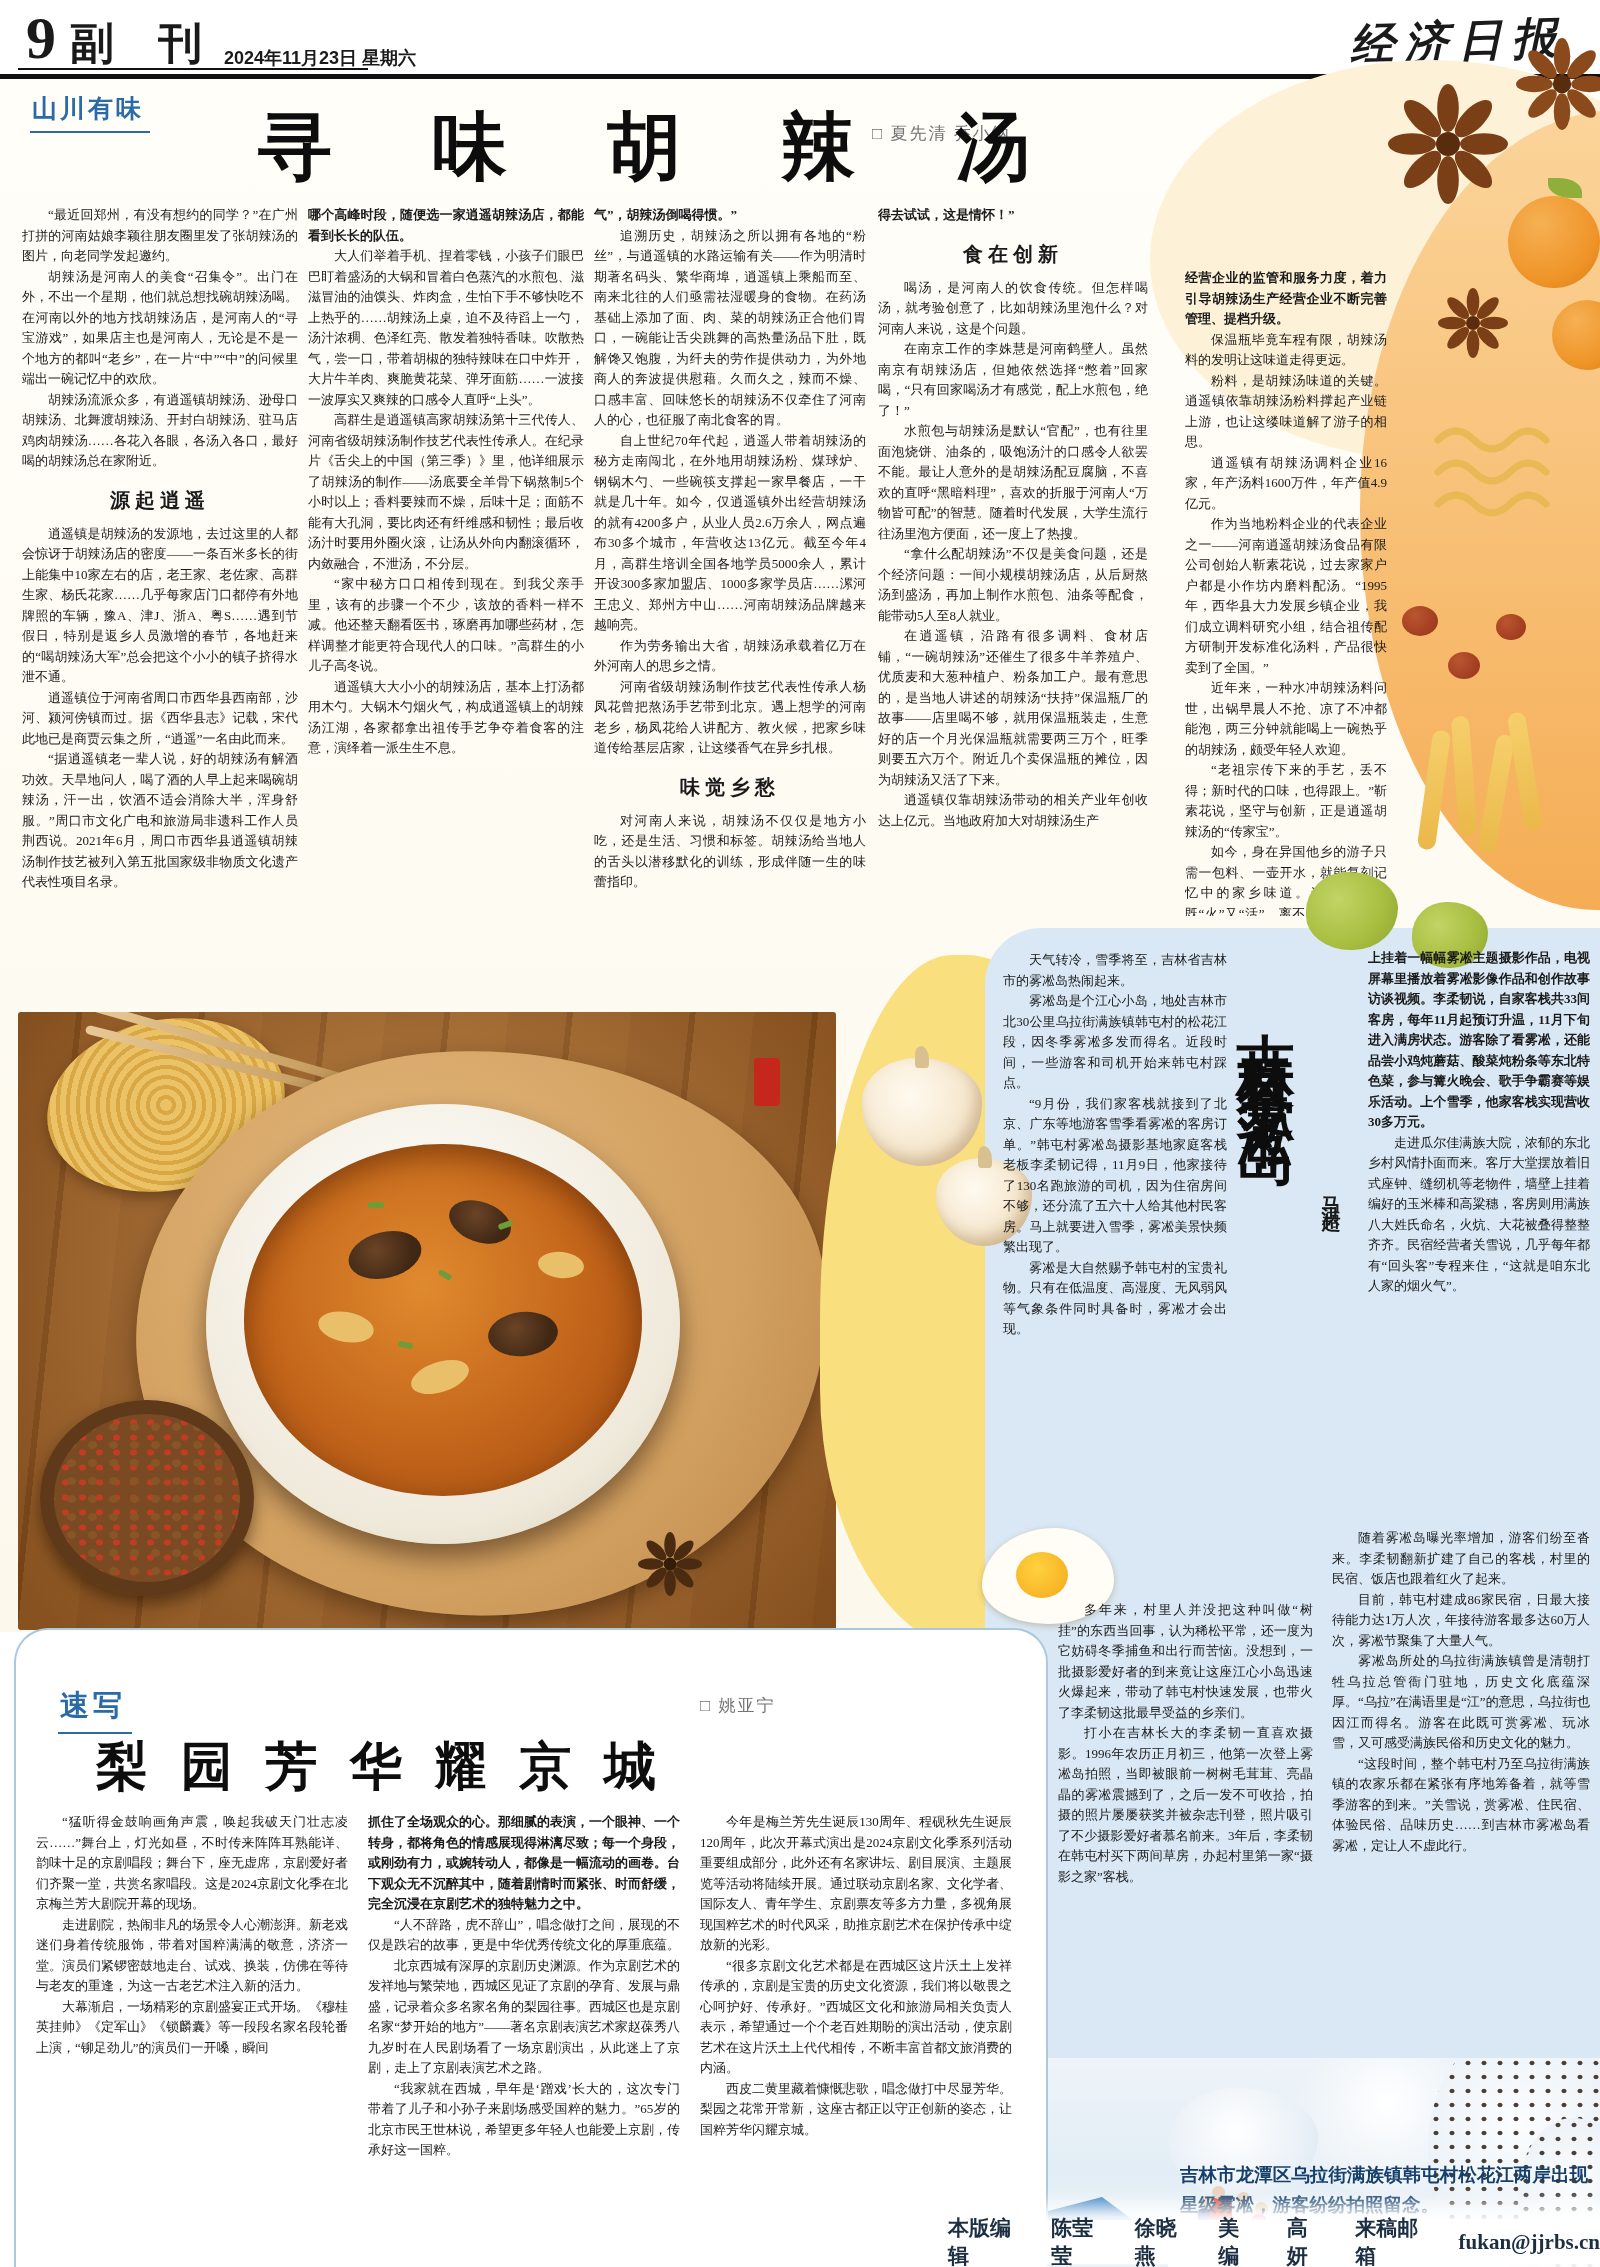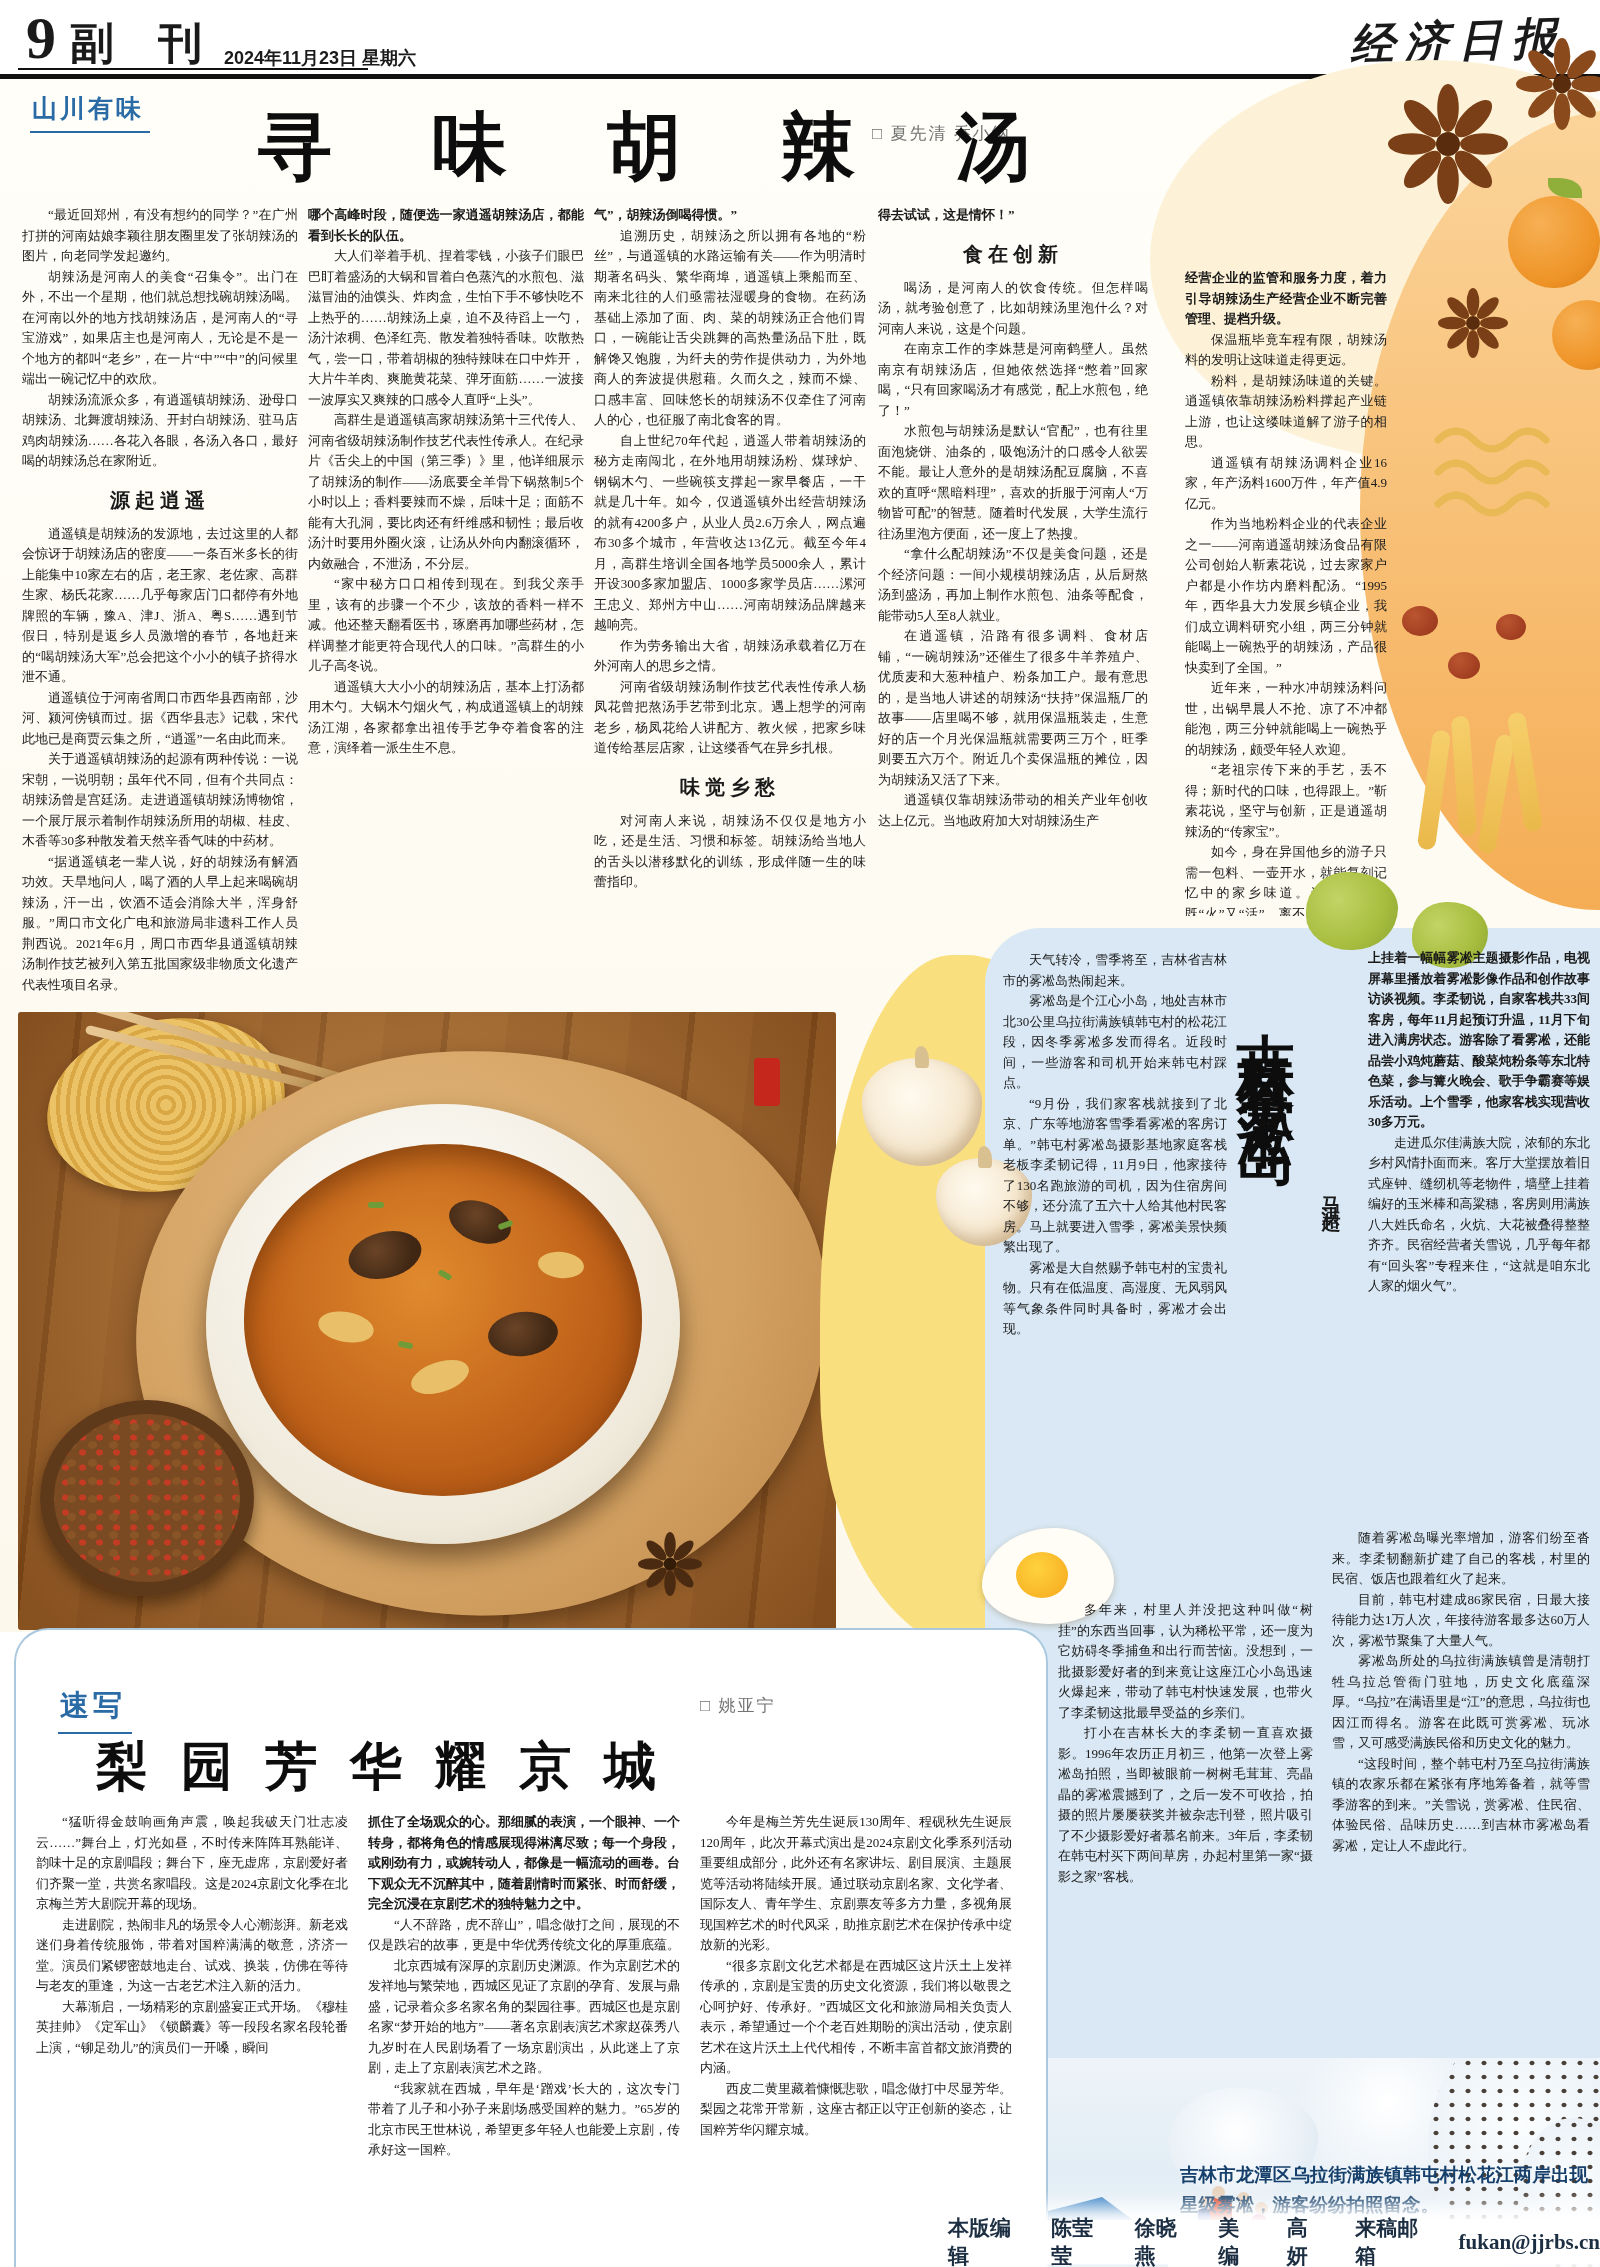--- a/index.html
+++ b/index.html
@@ -180,21 +180,20 @@
       <span>汤</span>
     </div>
 
   <div class="col fc1">
       <p class="para">“最近回郑州，有没有想约的同学？”在广州打拼的河南姑娘李颖往朋友圈里发了张胡辣汤的图片，向老同学发起邀约。</p>
       <p class="para">胡辣汤是河南人的美食“召集令”。出门在外，不出一个星期，他们就总想找碗胡辣汤喝。在河南以外的地方找胡辣汤店，是河南人的“寻宝游戏”，如果店主也是河南人，无论是不是一个地方的都叫“老乡”，在一片“中”“中”的问候里端出一碗记忆中的欢欣。</p>
       <p class="para">胡辣汤流派众多，有逍遥镇胡辣汤、逊母口胡辣汤、北舞渡胡辣汤、开封白胡辣汤、驻马店鸡肉胡辣汤……各花入各眼，各汤入各口，最好喝的胡辣汤总在家附近。</p>
       <div class="subhead">源起逍遥</div>
       <p class="para">逍遥镇是胡辣汤的发源地，去过这里的人都会惊讶于胡辣汤店的密度——一条百米多长的街上能集中10家左右的店，老王家、老佐家、高群生家、杨氏花家……几乎每家店门口都停有外地牌照的车辆，豫A、津J、浙A、粤S……遇到节假日，特别是返乡人员激增的春节，各地赶来的“喝胡辣汤大军”总会把这个小小的镇子挤得水泄不通。</p>
       <p class="para">逍遥镇位于河南省周口市西华县西南部，沙河、颍河傍镇而过。据《西华县志》记载，宋代此地已是商贾云集之所，“逍遥”一名由此而来。</p>
-      <p class="para">关于逍遥镇胡辣汤的起源有两种传说：一说宋朝，一说明朝；虽年代不同，但有个共同点：胡辣汤曾是宫廷汤。走进逍遥镇胡辣汤博物馆，一个展厅展示着制作胡辣汤所用的胡椒、桂皮、木香等30多种散发着天然辛香气味的中药材。</p>
       <p class="para">“据逍遥镇老一辈人说，好的胡辣汤有解酒功效。天旱地问人，喝了酒的人早上起来喝碗胡辣汤，汗一出，饮酒不适会消除大半，浑身舒服。”周口市文化广电和旅游局非遗科工作人员荆西说。2021年6月，周口市西华县逍遥镇胡辣汤制作技艺被列入第五批国家级非物质文化遗产代表性项目名录。</p>
     </div>
   <div class="col fc2">
       <p class="para cont">哪个高峰时段，随便选一家逍遥胡辣汤店，都能看到长长的队伍。</p>
       <p class="para">大人们举着手机、捏着零钱，小孩子们眼巴巴盯着盛汤的大锅和冒着白色蒸汽的水煎包、滋滋冒油的油馍头、炸肉盒，生怕下手不够快吃不上热乎的……胡辣汤上桌，迫不及待舀上一勺，汤汁浓稠、色泽红亮、散发着独特香味。吹散热气，尝一口，带着胡椒的独特辣味在口中炸开，大片牛羊肉、爽脆黄花菜、弹牙面筋……一波接一波厚实又爽辣的口感令人直呼“上头”。</p>
       <p class="para">高群生是逍遥镇高家胡辣汤第十三代传人、河南省级胡辣汤制作技艺代表性传承人。在纪录片《舌尖上的中国（第三季）》里，他详细展示了胡辣汤的制作——汤底要全羊骨下锅熬制5个小时以上；香料要辣而不燥，后味十足；面筋不能有大孔洞，要比肉还有纤维感和韧性；最后收汤汁时要用外圈火滚，让汤从外向内翻滚循环，内敛融合，不泄汤，不分层。</p>
       <p class="para">“家中秘方口口相传到现在。到我父亲手里，该有的步骤一个不少，该放的香料一样不减。他还整天翻看医书，琢磨再加哪些药材，怎样调整才能更符合现代人的口味。”高群生的小儿子高冬说。</p>
       <p class="para">逍遥镇大大小小的胡辣汤店，基本上打汤都用木勺。大锅木勺烟火气，构成逍遥镇上的胡辣汤江湖，各家都拿出祖传手艺争夺着食客的注意，演绎着一派生生不息。</p>
     </div>
   <div class="col fc3">
@@ -214,21 +213,21 @@
       <p class="para">水煎包与胡辣汤是默认“官配”，也有往里面泡烧饼、油条的，吸饱汤汁的口感令人欲罢不能。最让人意外的是胡辣汤配豆腐脑，不喜欢的直呼“黑暗料理”，喜欢的折服于河南人“万物皆可配”的智慧。随着时代发展，大学生流行往汤里泡方便面，还一度上了热搜。</p>
       <p class="para">“拿什么配胡辣汤”不仅是美食问题，还是个经济问题：一间小规模胡辣汤店，从后厨熬汤到盛汤，再加上制作水煎包、油条等配食，能带动5人至8人就业。</p>
       <p class="para">在逍遥镇，沿路有很多调料、食材店铺，“一碗胡辣汤”还催生了很多牛羊养殖户、优质麦和大葱种植户、粉条加工户。最有意思的，是当地人讲述的胡辣汤“扶持”保温瓶厂的故事——店里喝不够，就用保温瓶装走，生意好的店一个月光保温瓶就需要两三万个，旺季则要五六万个。附近几个卖保温瓶的摊位，因为胡辣汤又活了下来。</p>
       <p class="para">逍遥镇仅靠胡辣汤带动的相关产业年创收达上亿元。当地政府加大对胡辣汤生产</p>
     </div>
   <div class="col fc5">
       <p class="para cont">经营企业的监管和服务力度，着力引导胡辣汤生产经营企业不断完善管理、提档升级。</p>
       <p class="para">保温瓶毕竟车程有限，胡辣汤料的发明让这味道走得更远。</p>
       <p class="para">粉料，是胡辣汤味道的关键。逍遥镇依靠胡辣汤粉料撑起产业链上游，也让这缕味道解了游子的相思。</p>
       <p class="para">逍遥镇有胡辣汤调料企业16家，年产汤料1600万件，年产值4.9亿元。</p>
-      <p class="para">作为当地粉料企业的代表企业之一——河南逍遥胡辣汤食品有限公司创始人靳素花说，过去家家户户都是小作坊内磨料配汤。“1995年，西华县大力发展乡镇企业，我们成立调料研究小组，两三分钟就能喝上一碗热乎的胡辣汤，产品很快卖到了全国。”</p>
+      <p class="para">作为当地粉料企业的代表企业之一——河南逍遥胡辣汤食品有限公司创始人靳素花说，过去家家户户都是小作坊内磨料配汤。“1995年，西华县大力发展乡镇企业，我们成立调料研究小组，结合祖传配方研制开发标准化汤料，产品很快卖到了全国。”</p>
       <p class="para">近年来，一种水冲胡辣汤料问世，出锅早晨人不抢、凉了不冲都能泡，两三分钟就能喝上一碗热乎的胡辣汤，颇受年轻人欢迎。</p>
       <p class="para">“老祖宗传下来的手艺，丢不得；新时代的口味，也得跟上。”靳素花说，坚守与创新，正是逍遥胡辣汤的“传家宝”。</p>
       <p class="para">如今，身在异国他乡的游子只需一包料、一壶开水，就能复刻记忆中的家乡味道。这碗胡辣汤既“火”又“活”，离不开坚守、传承与创新。从人间烟火里走出来的胡辣汤，永远活在人间烟火中！</p>
     </div>
 
   <div class="food-photo">
     <div class="shade"></div>
     <div class="noodle-pile"></div>
     <div class="chopstick" style="left:70px;top:26px;transform:rotate(16deg)"></div>
     <div class="chopstick" style="left:64px;top:44px;transform:rotate(14deg)"></div>

